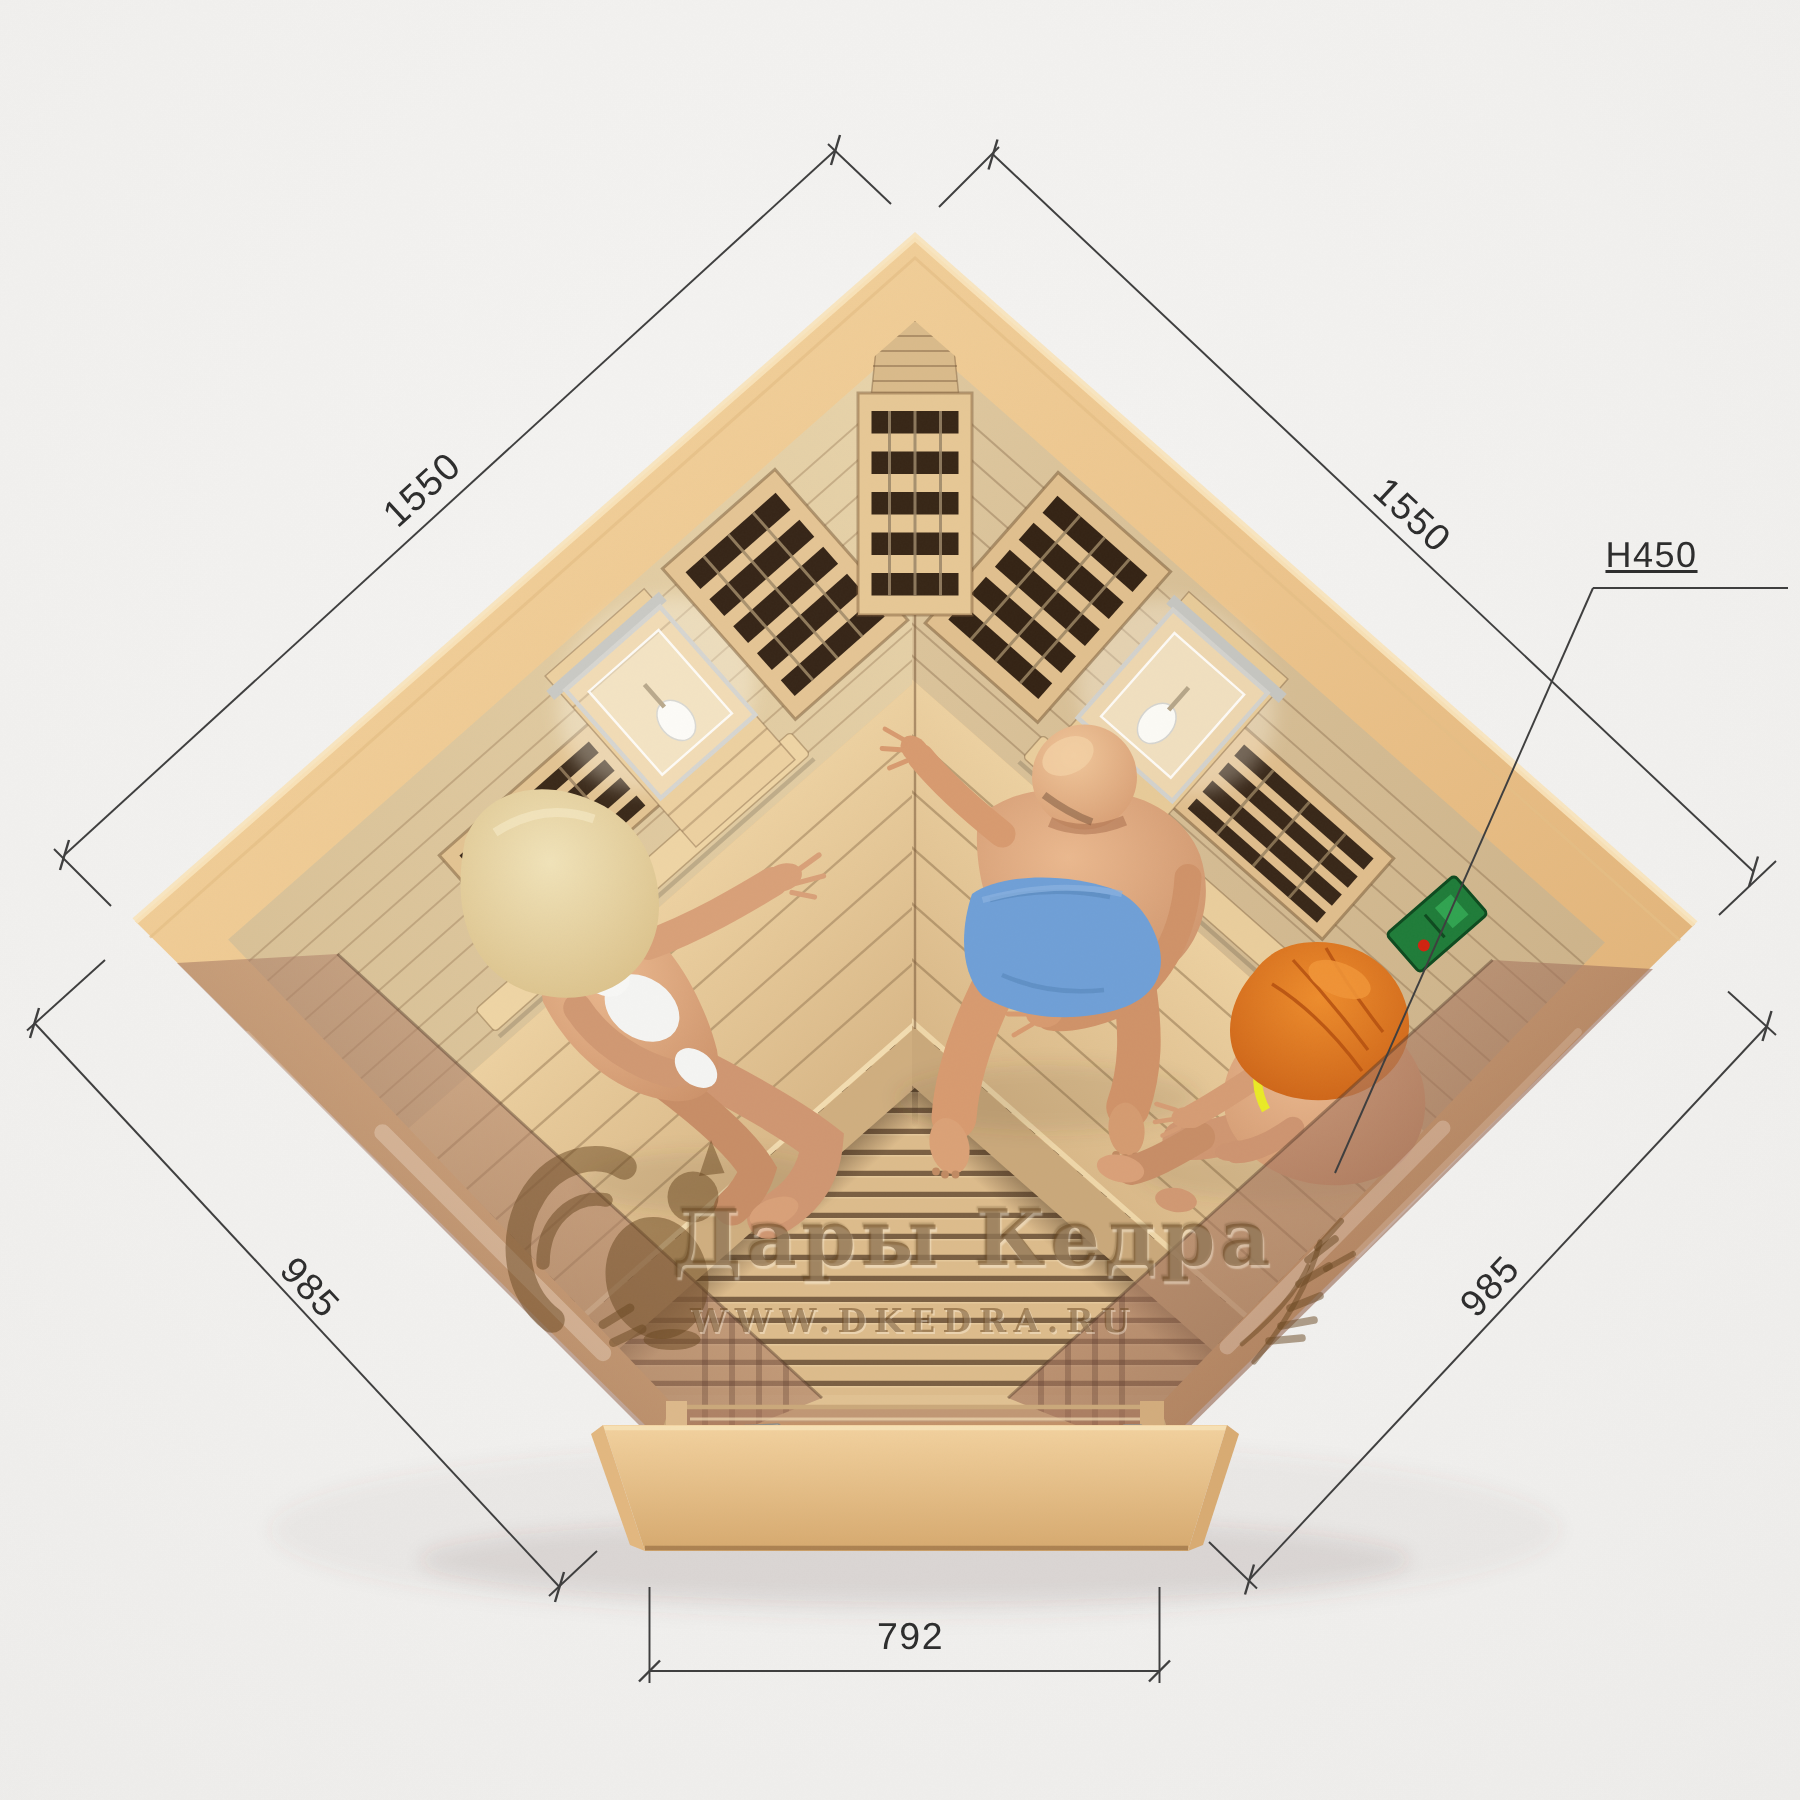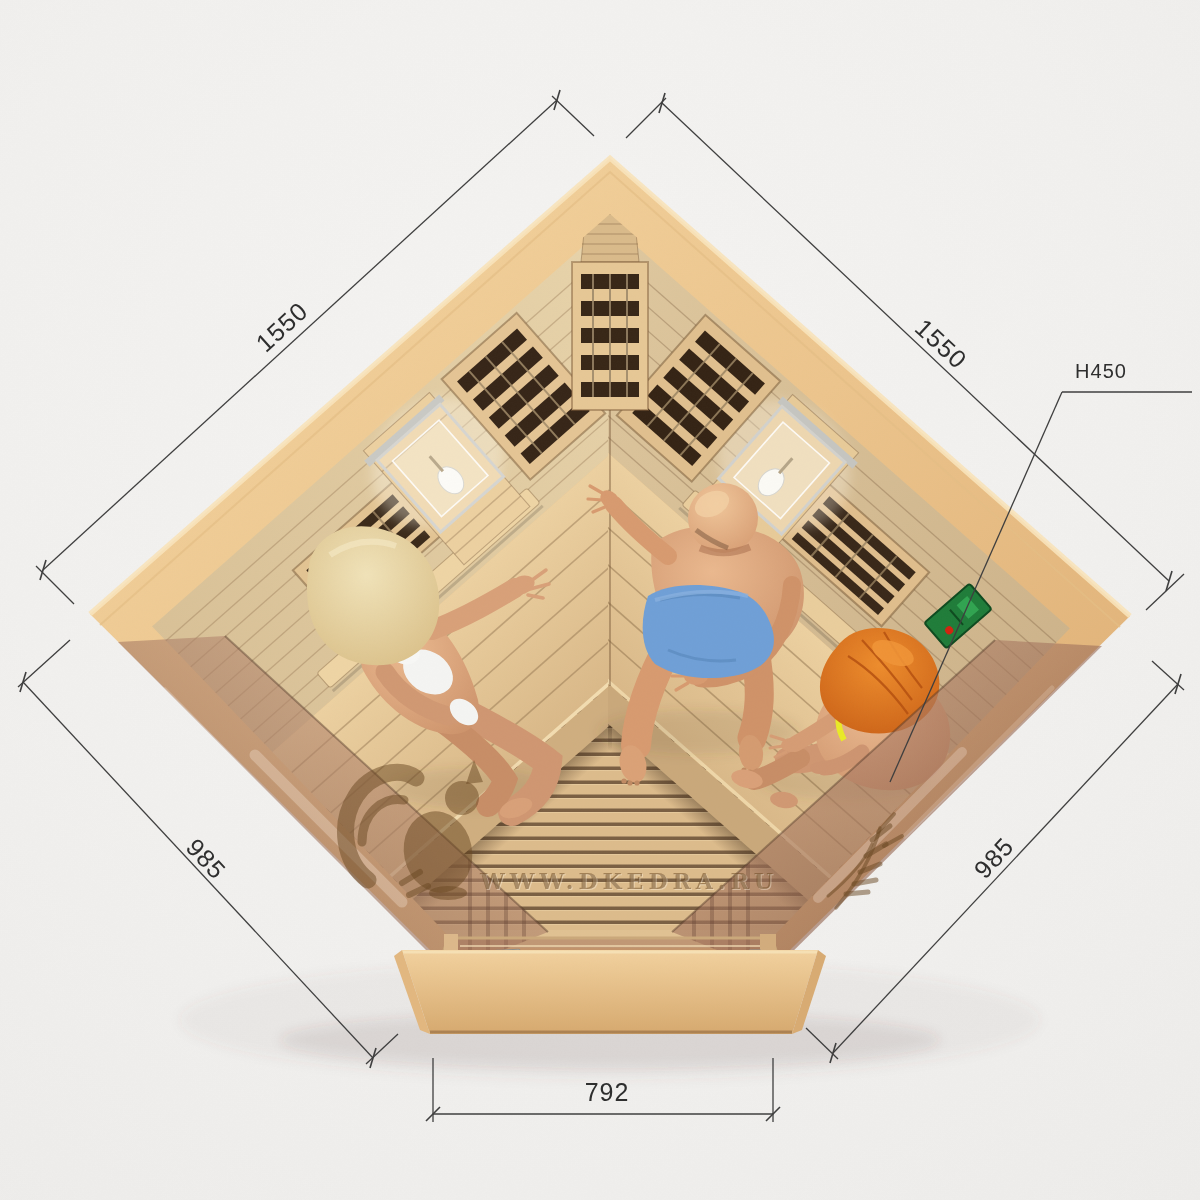--- a/index.html
+++ b/index.html
@@ -2,26 +2,26 @@
 <html style="--page_bg: #f1f0ee; --dim_line: #3f3f3f; --dim_text: #2e2e2e; --wood_light: #f2d29e; --wood_dark: #dcae74; --glass_tint: #a97a60; --watermark: rgba(104,70,32,0.5); --panel_green: #1f7c39; --skin: #d79c74; --floor_gap: #6b5034;"><head>
 <meta charset="utf-8">
 <style>
   html,body{margin:0;padding:0;}
   body{font-family:"Liberation Sans",sans-serif;background:#e8e7e5;}
   .stage{position:relative;width:1200px;height:1200px;margin:0 auto;overflow:hidden;
          background:radial-gradient(circle at 46% 32%, #f4f3f1 0%, #f1f0ee 55%, #edecea 100%);}
   .stage svg{position:absolute;left:0;top:0;}
   .dim{position:absolute;font:25px/1 "Liberation Sans",sans-serif;color:var(--dim_text,#2e2e2e);
        letter-spacing:1px;transform:translate(-50%,-50%) rotate(var(--r,0deg));white-space:nowrap;}
-  .dim.small{font-size:20px;}
+  .dim.small{font-size:24px;text-decoration:underline;}
   .wm-brand{position:absolute;left:649px;top:826px;transform:translate(-50%,-50%);
             font:bold 52px/1 "DejaVu Serif","Liberation Serif",serif;color:var(--watermark,rgba(104,70,32,.5));
             letter-spacing:3px;white-space:nowrap;
             text-shadow:1px 2px 1px rgba(255,246,228,.45), -1px -1px 1px rgba(60,38,12,.20);}
-  .wm-site{position:absolute;left:629px;top:881px;transform:translate(-50%,-50%);
+  .wm-site{position:absolute;left:609px;top:881px;transform:translate(-50%,-50%);
            font:bold 22px/1 "DejaVu Serif","Liberation Serif",serif;color:var(--watermark,rgba(104,70,32,.5));
            letter-spacing:5px;white-space:nowrap;
            text-shadow:1px 1px 0 rgba(255,246,228,.4);}
 </style>
 </head>
 <body>
 
 <div class="stage">
 
 <svg width="1200" height="1200" viewBox="0 0 1200 1200">
@@ -498,15 +498,16 @@
   </g>
 </svg>
 
 <div class="dim" style="left:282px;top:327px;--r:-42.4deg">1550</div>
 <div class="dim" style="left:941px;top:344px;--r:42.8deg">1550</div>
 <div class="dim small" style="left:1101px;top:371px">H450</div>
 <div class="dim" style="left:206px;top:859px;--r:47deg">985</div>
 <div class="dim" style="left:994px;top:858px;--r:-47deg">985</div>
 <div class="dim" style="left:607px;top:1092px">792</div>
 
+<div class="wm-brand">Дары Кедра</div>
 <div class="wm-site">WWW.DKEDRA.RU</div>
 
 </div>
 
 </body></html>

